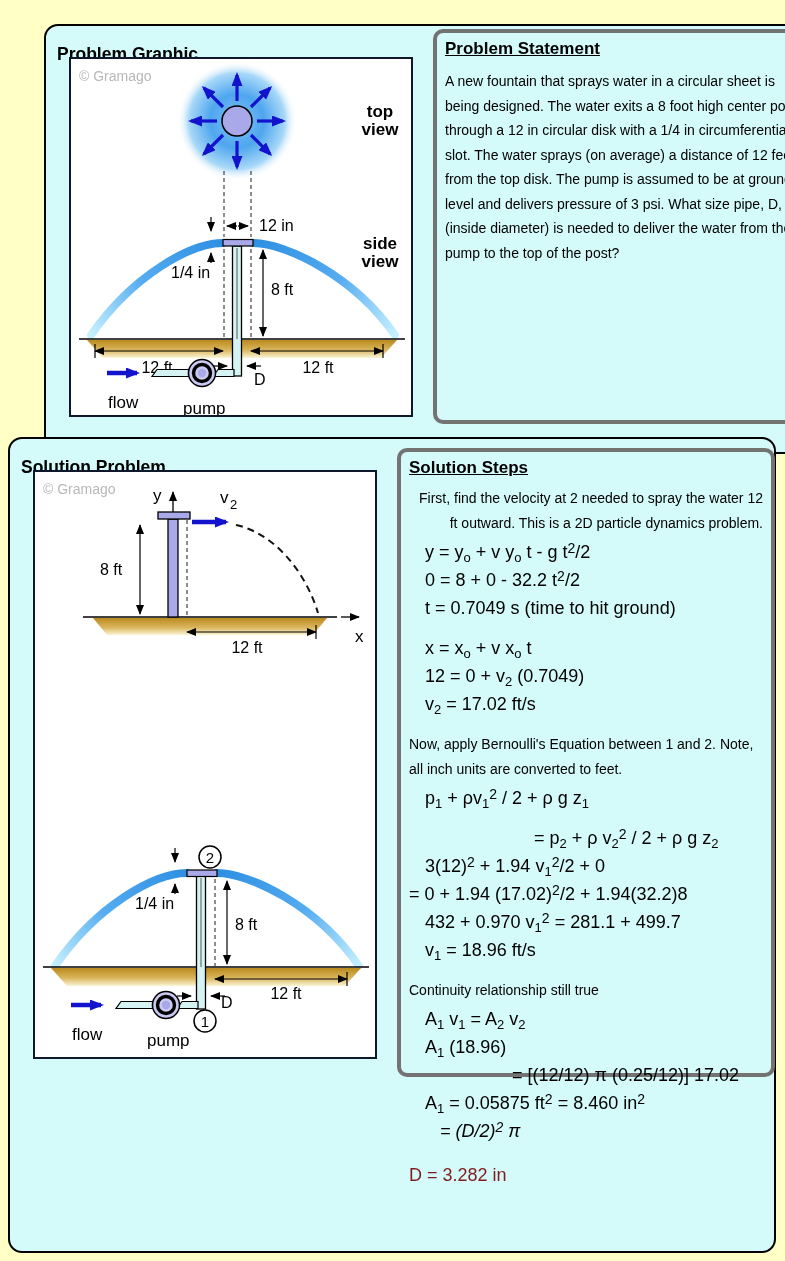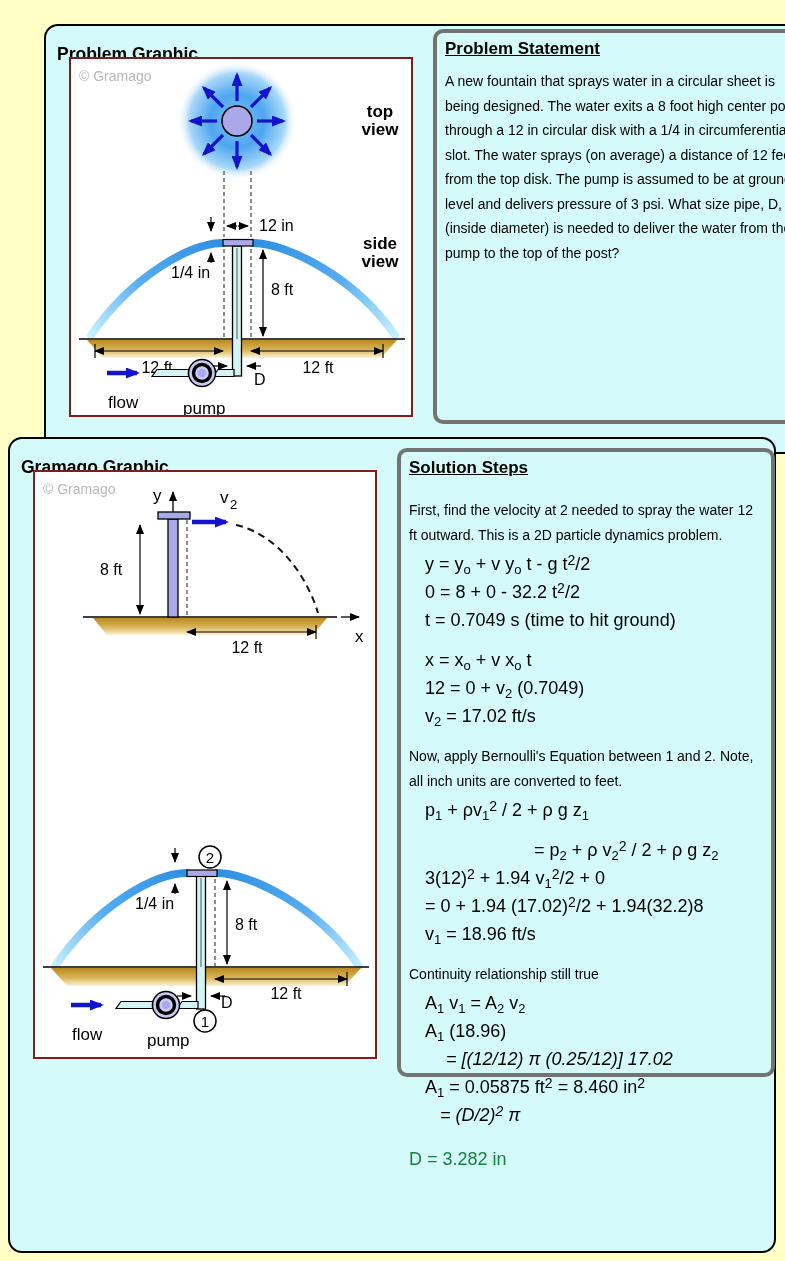--- a/index.html
+++ b/index.html
@@ -3,43 +3,43 @@
 <meta charset="utf-8">
 <style>
   html,body{margin:0;padding:0;}
   .page{position:relative;width:785px;height:1261px;background:#FFFFC6;
         font-family:"Liberation Sans","DejaVu Sans",sans-serif;color:#000;overflow:hidden;}
   .panel{position:absolute;left:8px;width:768px;background:#D5FAFA;border:2px solid #000;
          border-radius:14px;box-sizing:border-box;}
   .panel-top{top:24px;height:430px;margin-left:36px;}
   .panel-bottom{top:437px;height:816px;}
   .panel-title{position:absolute;left:11px;top:3px;font-size:17.5px;font-weight:bold;}
-  .gbox{position:absolute;left:23px;top:31px;width:344px;background:#fff;border:2px solid #7f1d1d;
+  .gbox{position:absolute;left:23px;top:31px;width:344px;background:#fff;border:2px solid #0f172a;
         box-sizing:border-box;}
   .gbox-problem{height:360px;}
   .gbox-solution{height:589px;}
   .gbox svg{display:block;}
   .tbox{position:absolute;left:387px;width:378px;background:#D5FAFA;border:4px solid #737373;
         border-radius:10px;box-sizing:border-box;padding:4px 8px;}
   .tbox-statement{top:3px;height:395px;}
   .tbox-steps{top:9px;height:629px;}
   .tbox h3{font-size:17px;font-weight:bold;margin:2px 0 6px 0;text-decoration:underline;}
   .tbox p{font-size:14px;line-height:24.5px;margin:10px 0 0 0;}
   .steps p{margin-top:14px;line-height:25px;}
-  .steps p.first{margin-top:20px;}
+  .steps p.first{margin-top:8px;text-align:right;}
   .eqblock{margin-top:2px;}
   .eqblock.gap{margin-top:12px;}
   .eq{font-size:18px;line-height:28px;margin-left:16px;white-space:nowrap;}
-  .eq.i0{margin-left:16px;}
+  .eq.i0{margin-left:0;}
   .eq.i1{margin-left:125px;margin-top:12px;}
-  .eq.i2{margin-left:37px;font-style:italic;}
+  .eq.i2{margin-left:103px;}
   .eq.i3{margin-left:31px;font-style:italic;}
   .eq sub{font-size:13px;vertical-align:-4px;line-height:0;}
   .eq sup{font-size:14px;vertical-align:5px;line-height:0;}
-  .result{color:#15803d;margin-top:16px;margin-left:0;}
+  .result{color:#7f1d1d;margin-top:16px;margin-left:0;}
   .wm{font-size:14px;fill:#B8B8B8;}
   .dim{font-size:16px;fill:#000;}
   .lbl{font-size:17px;fill:#000;}
   .blbl{font-size:17px;font-weight:bold;fill:#000;}
   .sm{font-size:13px;fill:#000;}
   .ptlabel{font-size:15px;fill:#000;}
 </style>
 </head>
 <body>
 
@@ -158,21 +158,21 @@
       </svg>
     </div>
 
     <div class="tbox tbox-statement">
       <h3>Problem Statement</h3>
       <p>A new fountain that sprays water in a circular sheet is being designed. The water exits a 8 foot high center post through a 12 in circular disk with a 1/4 in circumferential slot. The water sprays (on average) a distance of 12 feet from the top disk. The pump is assumed to be at ground level and delivers pressure of 3 psi. What size pipe, D, (inside diameter) is needed to deliver the water from the pump to the top of the post?</p>
     </div>
   </section>
 
   <section class="panel panel-bottom">
-    <h2 class="panel-title">Gramago Graphic</h2>
+    <h2 class="panel-title">Solution Problem</h2>
 
     <div class="gbox gbox-solution">
       <svg width="340" height="585" viewBox="0 0 340 585">
         <defs>
           <marker id="s-ab" markerUnits="userSpaceOnUse" markerWidth="10" markerHeight="8" refX="9" refY="4" orient="auto-start-reverse">
             <path d="M0,0 L10,4 L0,8 Z" fill="#000"></path>
           </marker>
           <marker id="s-abl" markerUnits="userSpaceOnUse" markerWidth="14" markerHeight="11" refX="11" refY="5.5" orient="auto">
             <path d="M0,0 L14,5.5 L0,11 Z" fill="#1313CD"></path>
           </marker>
@@ -286,20 +286,21 @@
         <div class="eq">v<sub>2</sub> = 17.02 ft/s</div>
       </div>
 
       <p>Now, apply Bernoulli's Equation between 1 and 2. Note, all inch units are converted to feet.</p>
 
       <div class="eqblock">
         <div class="eq">p<sub>1</sub> + ρv<sub>1</sub><sup>2</sup> / 2 + ρ g z<sub>1</sub></div>
         <div class="eq i1">= p<sub>2</sub> + ρ v<sub>2</sub><sup>2</sup> / 2 + ρ g z<sub>2</sub></div>
         <div class="eq">3(12)<sup>2</sup> + 1.94 v<sub>1</sub><sup>2</sup>/2 + 0</div>
         <div class="eq i0">= 0 + 1.94 (17.02)<sup>2</sup>/2 + 1.94(32.2)8</div>
+        <div class="eq">432 + 0.970 v<sub>1</sub><sup>2</sup> = 281.1 + 499.7</div>
         <div class="eq">v<sub>1</sub> = 18.96 ft/s</div>
       </div>
 
       <p>Continuity relationship still true</p>
 
       <div class="eqblock">
         <div class="eq">A<sub>1</sub> v<sub>1</sub> = A<sub>2</sub> v<sub>2</sub></div>
         <div class="eq">A<sub>1</sub> (18.96)</div>
         <div class="eq i2">= [(12/12) π (0.25/12)] 17.02</div>
         <div class="eq">A<sub>1</sub> = 0.05875 ft<sup>2</sup> = 8.460 in<sup>2</sup></div>

